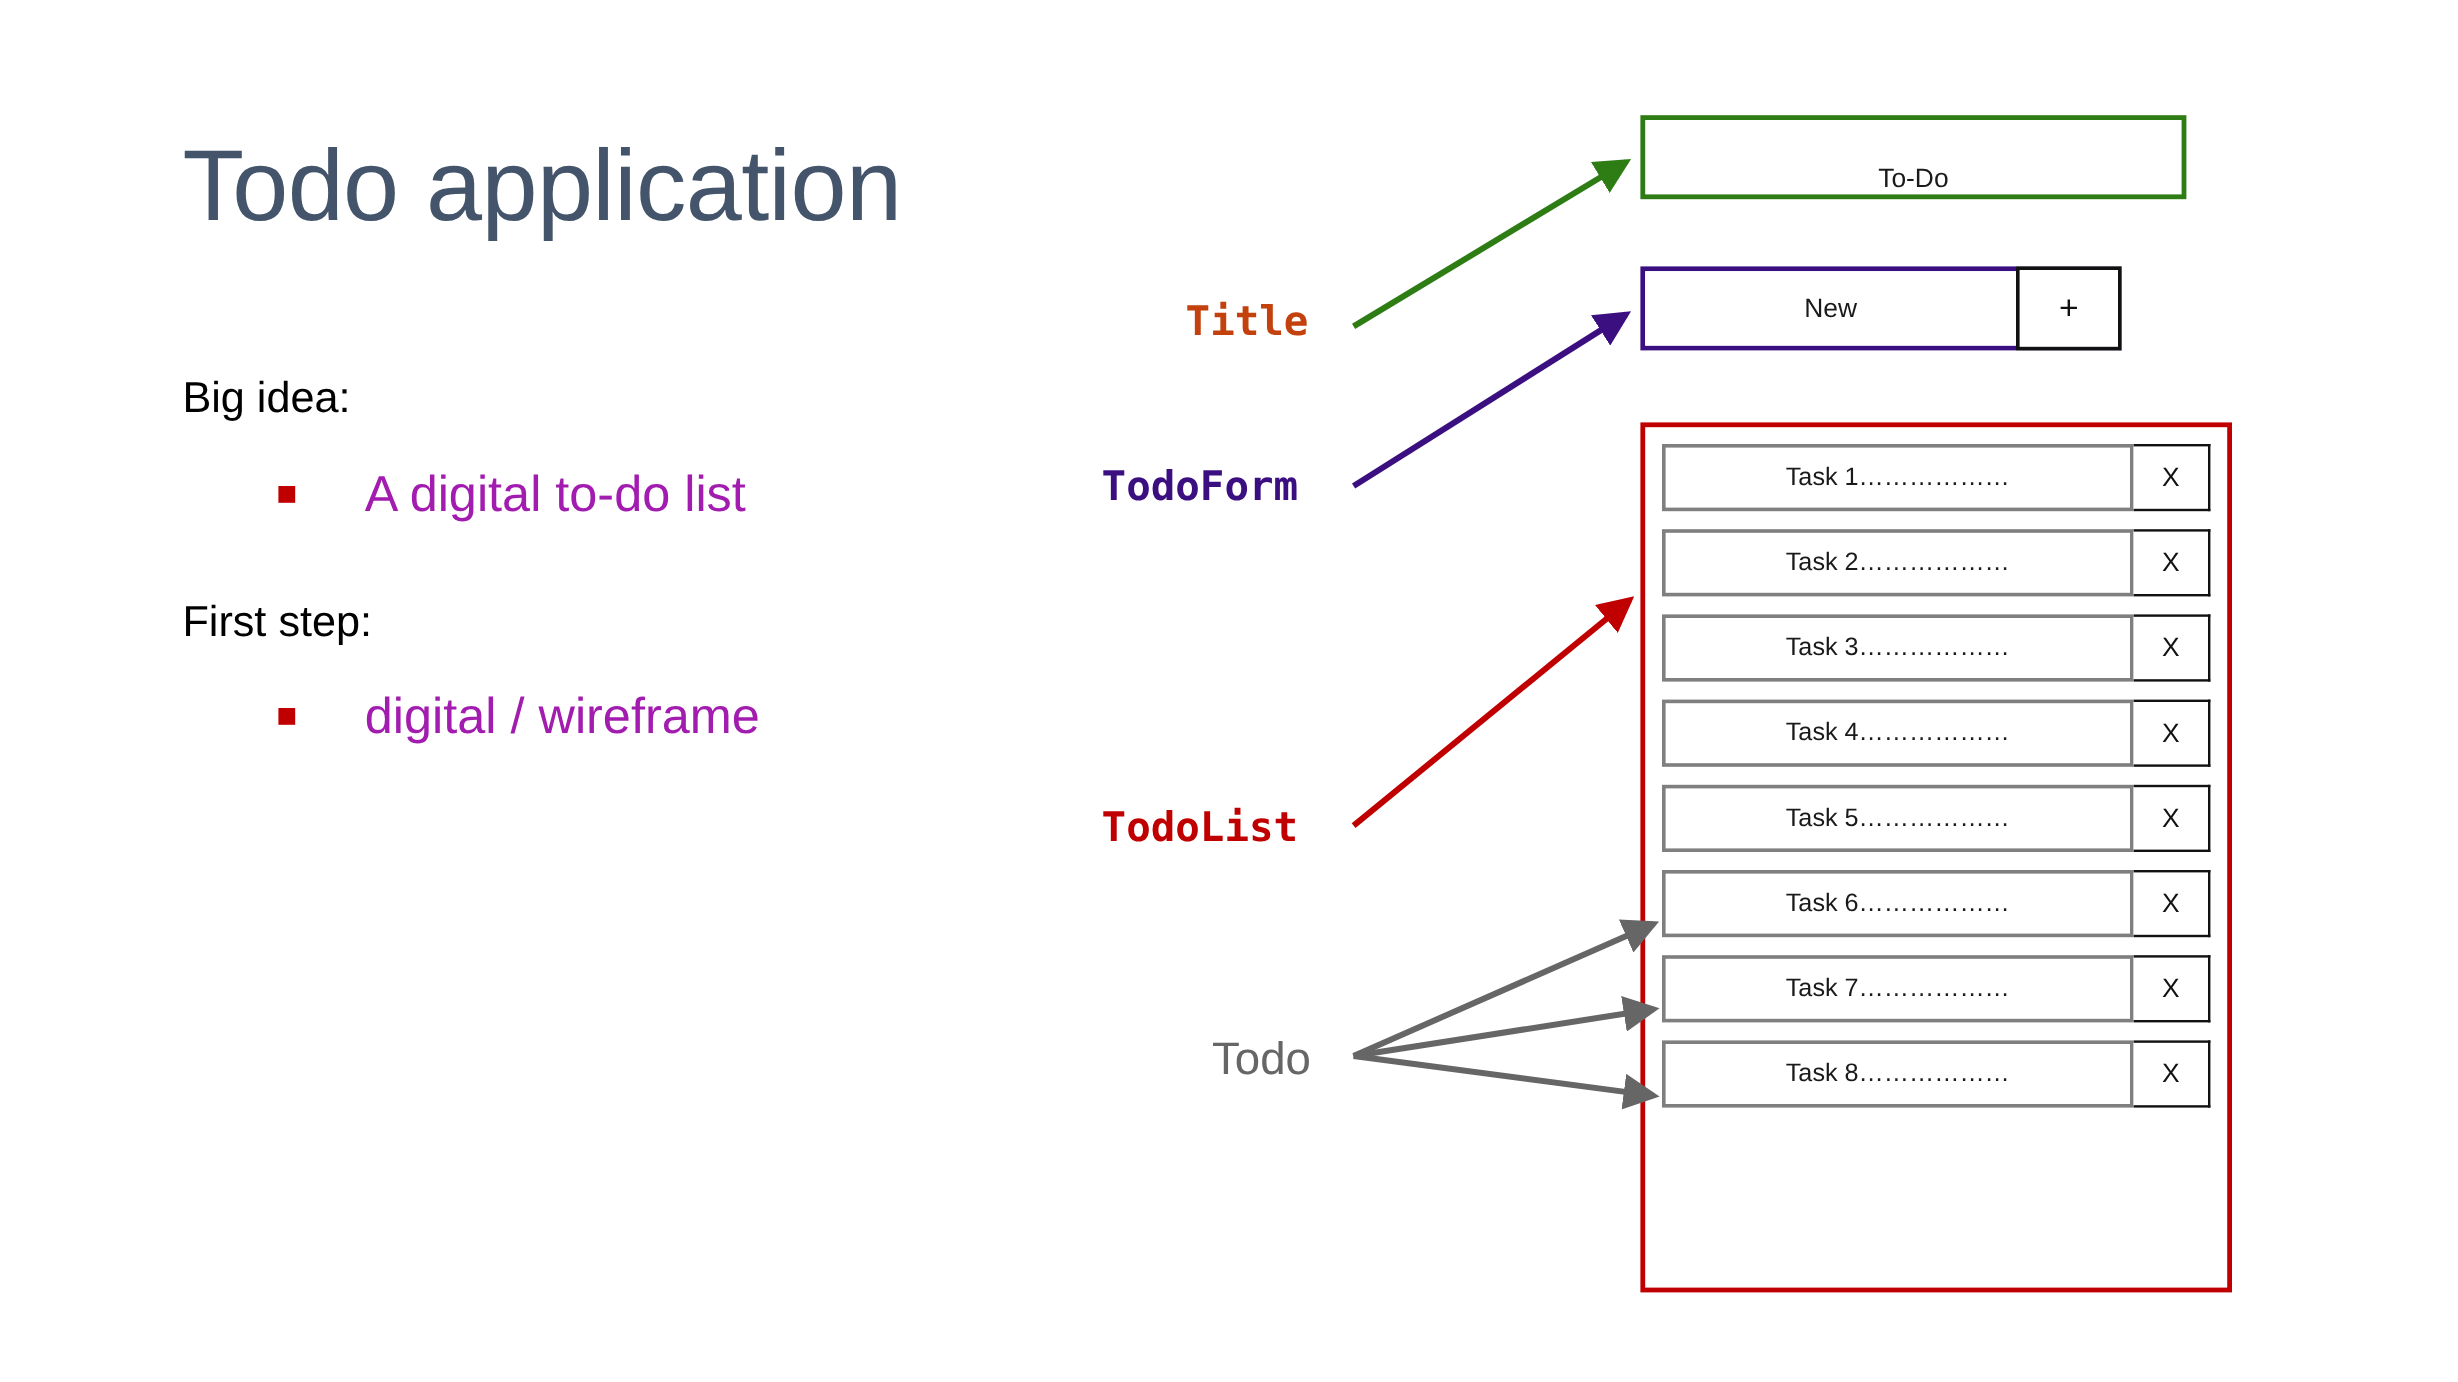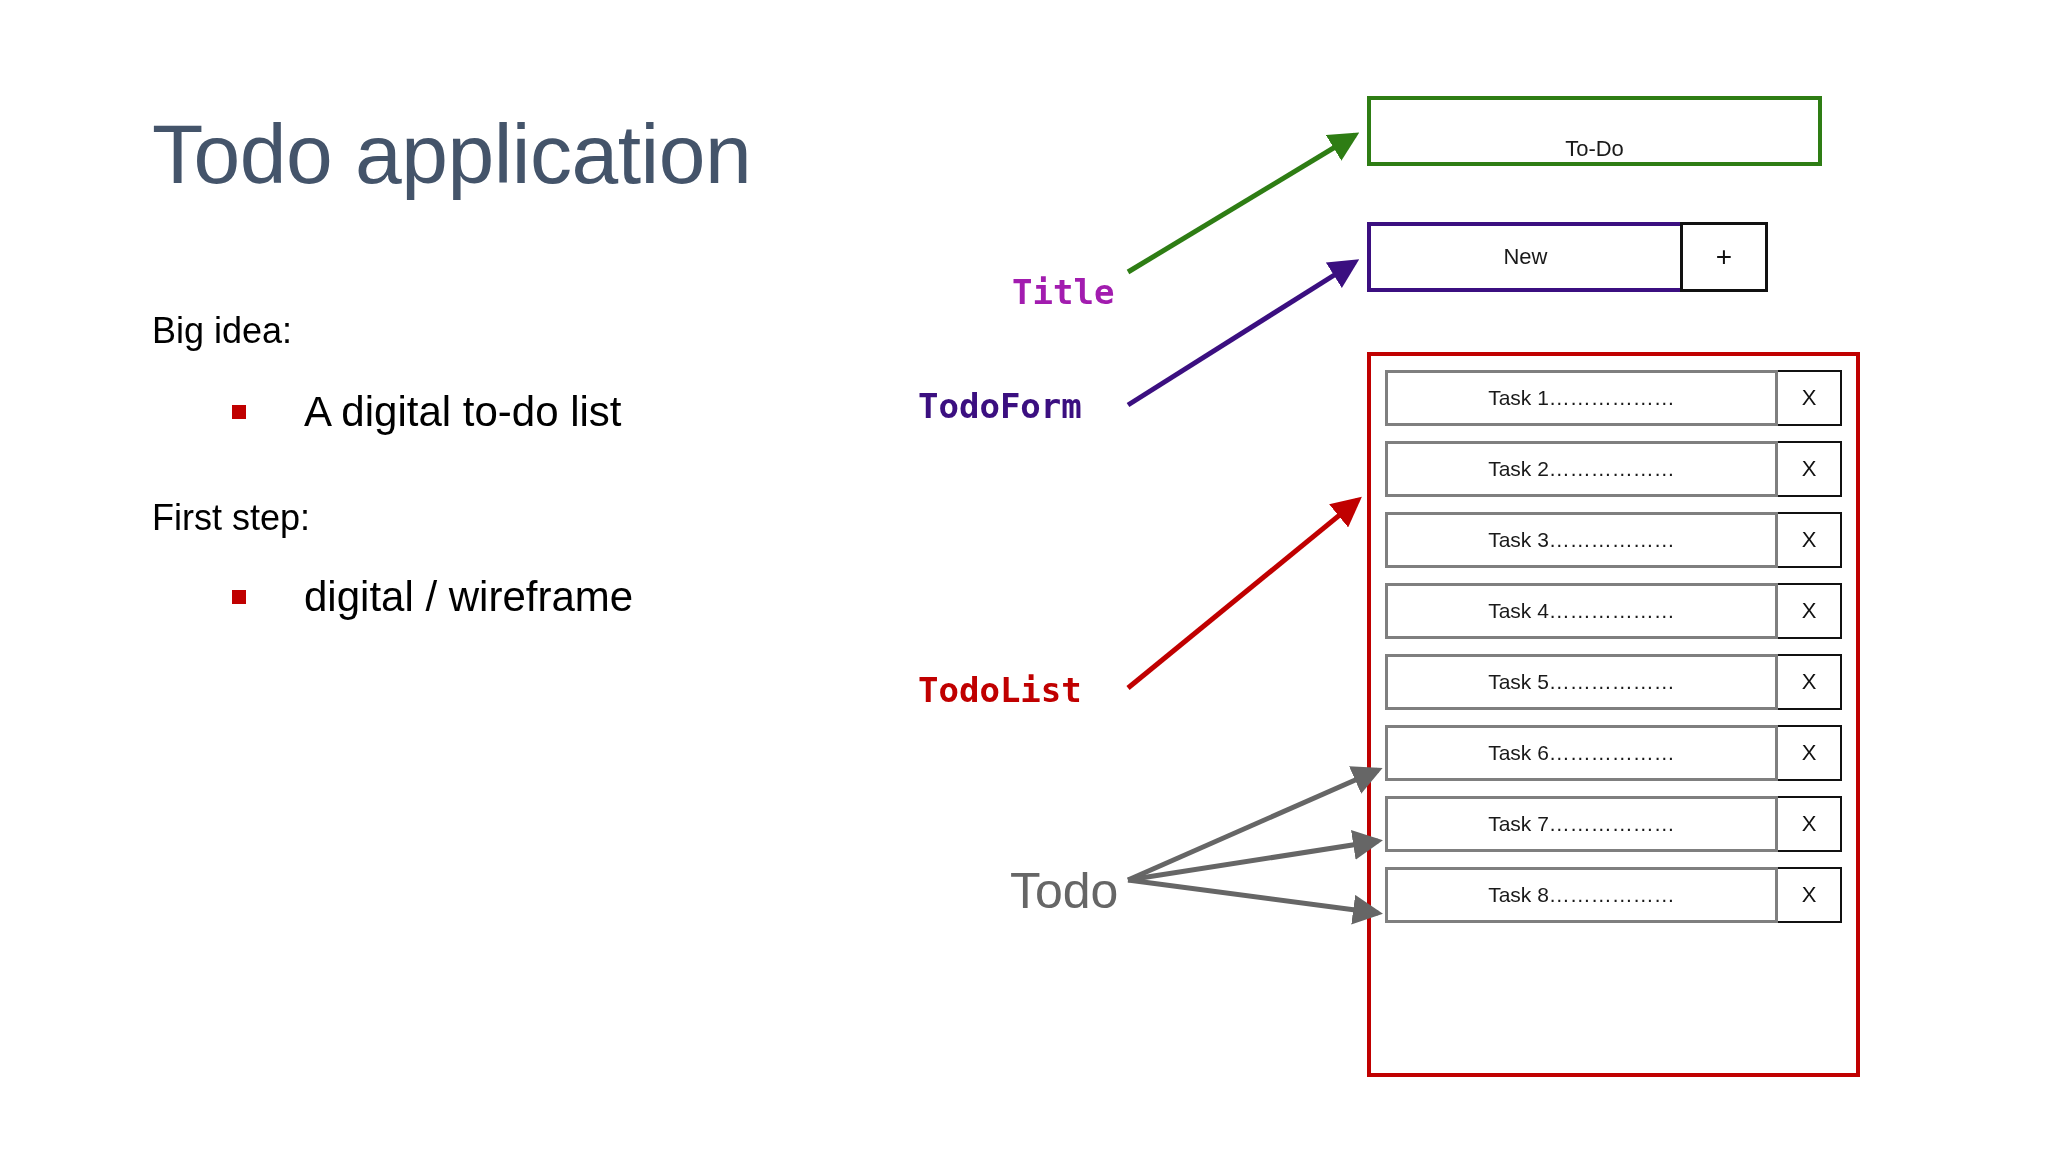--- a/index.html
+++ b/index.html
@@ -52,21 +52,21 @@
   .bullet-marker {
     width: 14px;
     height: 14px;
     background: #C00000;
     margin-left: 80px;
     margin-right: 0px;
     flex: none;
   }
   .bullet-text {
     font-size: 42px;
-    color: #000000;
+    color: #a21caf;
     margin-left: 58px;
   }
 
   
   #diagram {
     position: absolute;
     left: 0;
     top: 0;
     width: 2048px;
     height: 1152px;
@@ -169,26 +169,26 @@
   }
 
   
   .annotation-label {
     position: absolute;
     font-family: "DejaVu Sans Mono", monospace;
     font-weight: 700;
     font-size: 34px;
     white-space: nowrap;
   }
-  #label-title     { left: 1012px; top: 248px; color: #a21caf; margin-top: 24px; }
+  #label-title     { left: 988px; top: 248px; color: #c2410c; }
   #label-todoform  { left: 918px; top: 386px; color: #3B0F80; }
   #label-todolist  { left: 918px; top: 670px; color: #C00000; }
   #label-todo      { left: 1010px; top: 862px; color: #666666;
                      font-family: "Liberation Sans", sans-serif;
-                     font-weight: 400; font-size: 50px; }
+                     font-weight: 400; font-size: 38px; }
 
   
   #arrow-layer {
     position: absolute;
     left: 0; top: 0;
     width: 2048px; height: 1152px;
     pointer-events: none;
   }
 </style>
 </head>

